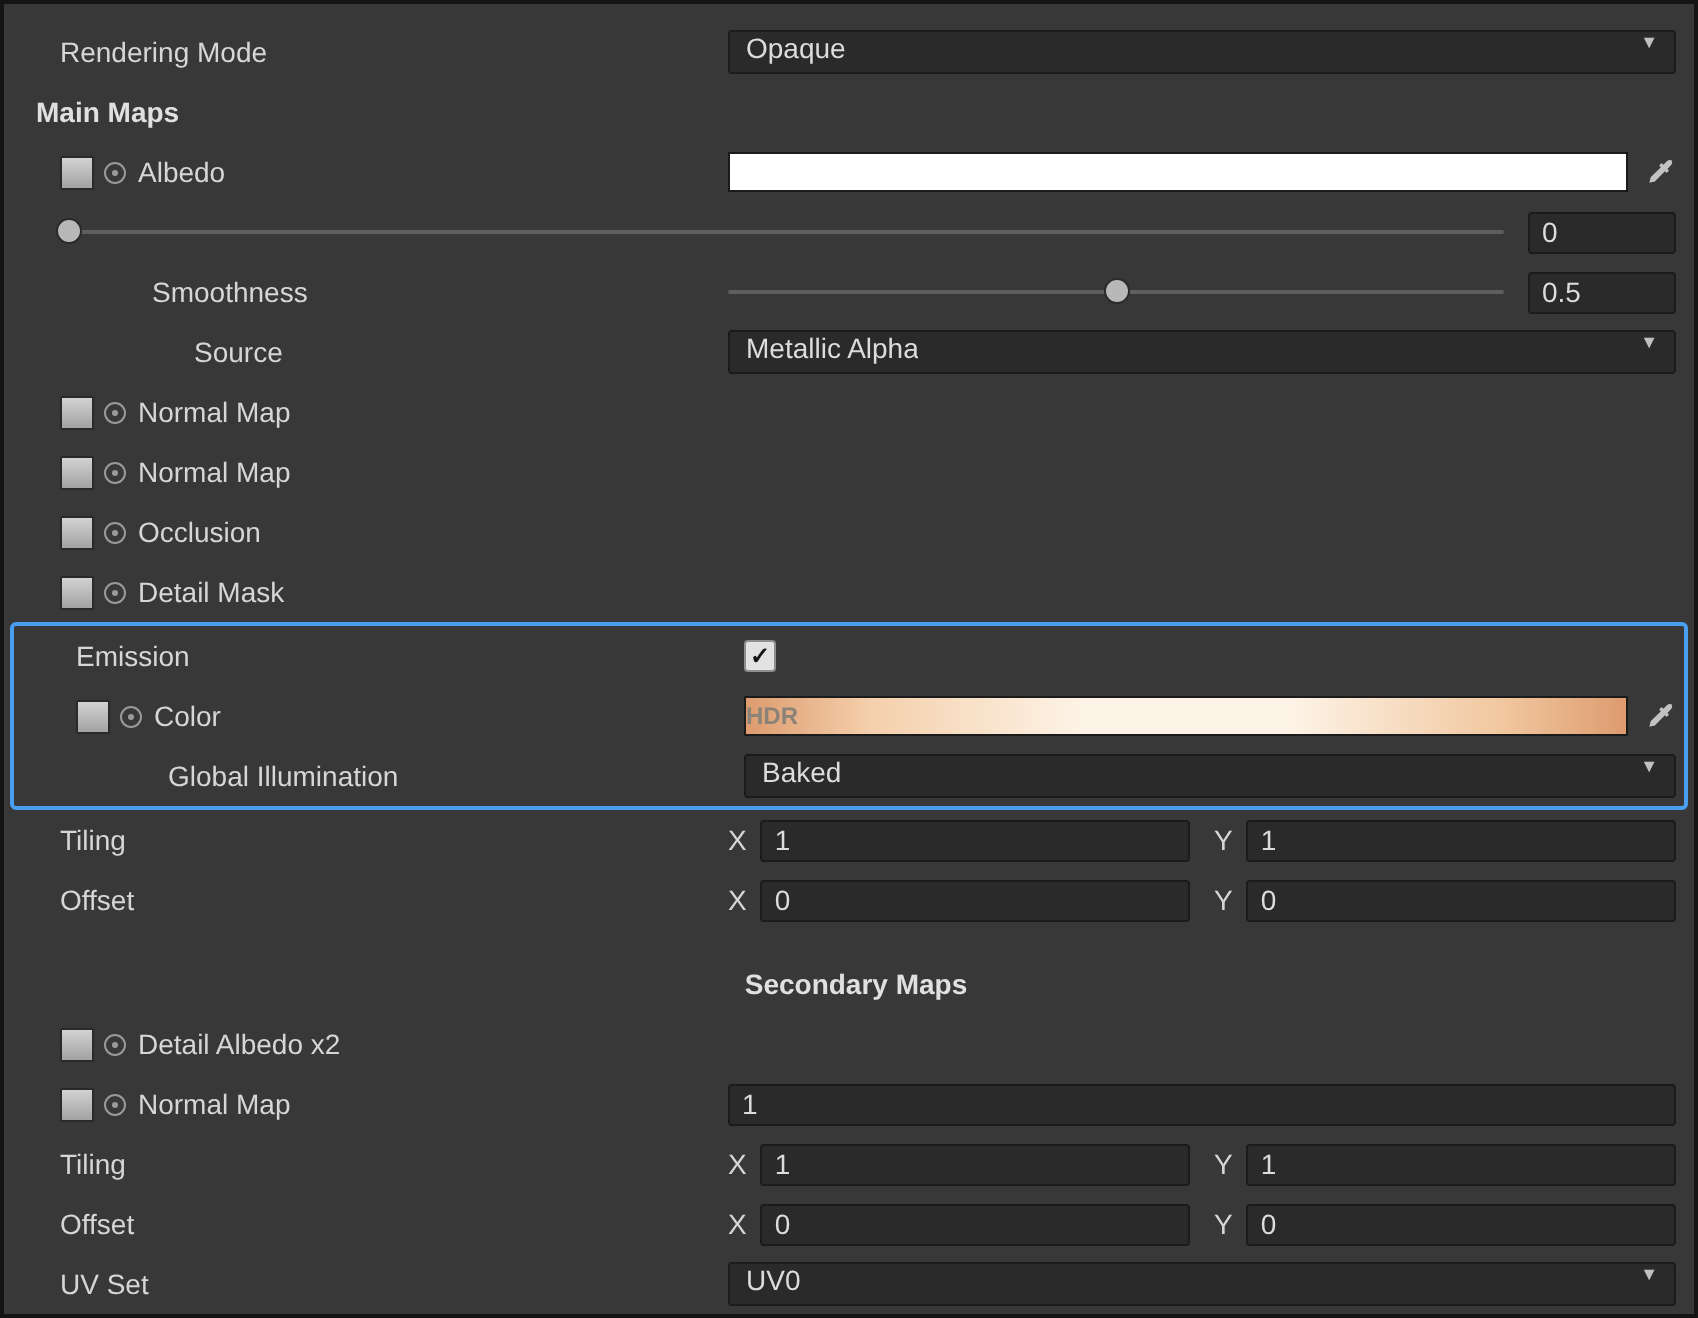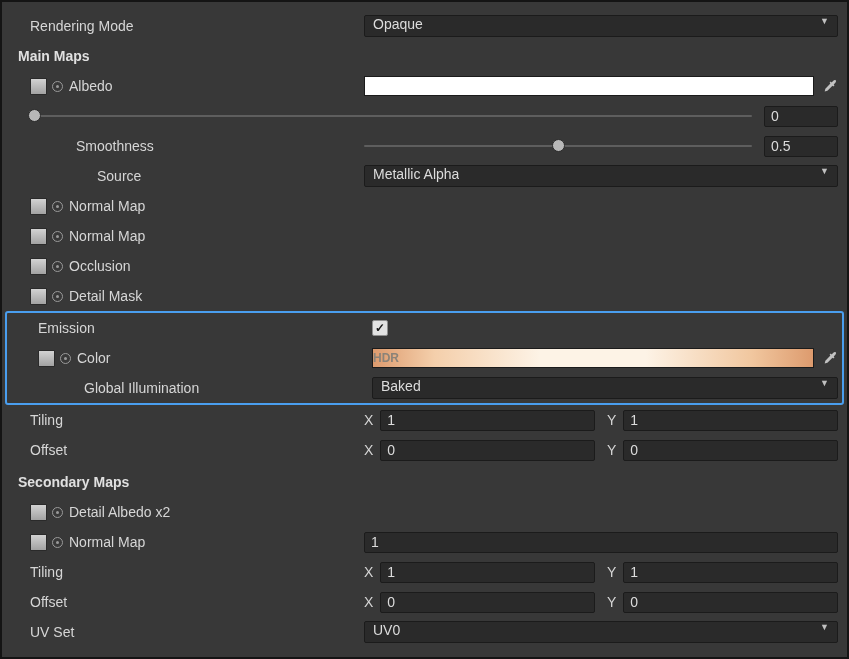--- a/index.html
+++ b/index.html
@@ -98,21 +98,21 @@
   
   .emission-box {
     margin: 0 3px; border: 2px solid var(--accent, #4a9eef); border-radius: 3px;
   }
   .emission-box .row { padding-left: 31px; padding-right: 4px; }
 
   
   .axis { flex: none; margin-right: 7px; }
   .axis.y { margin-left: 12px; }
 
-  .gap-top { margin-top: 2px; }
+  .gap-top { margin-top: 12px; justify-content: center; }
 </style>
 </head>
 <body>
 
 <div class="inspector">
 
   <div class="row">
     <div class="lcol">
       <span class="lbl">Rendering Mode</span>
     </div>

